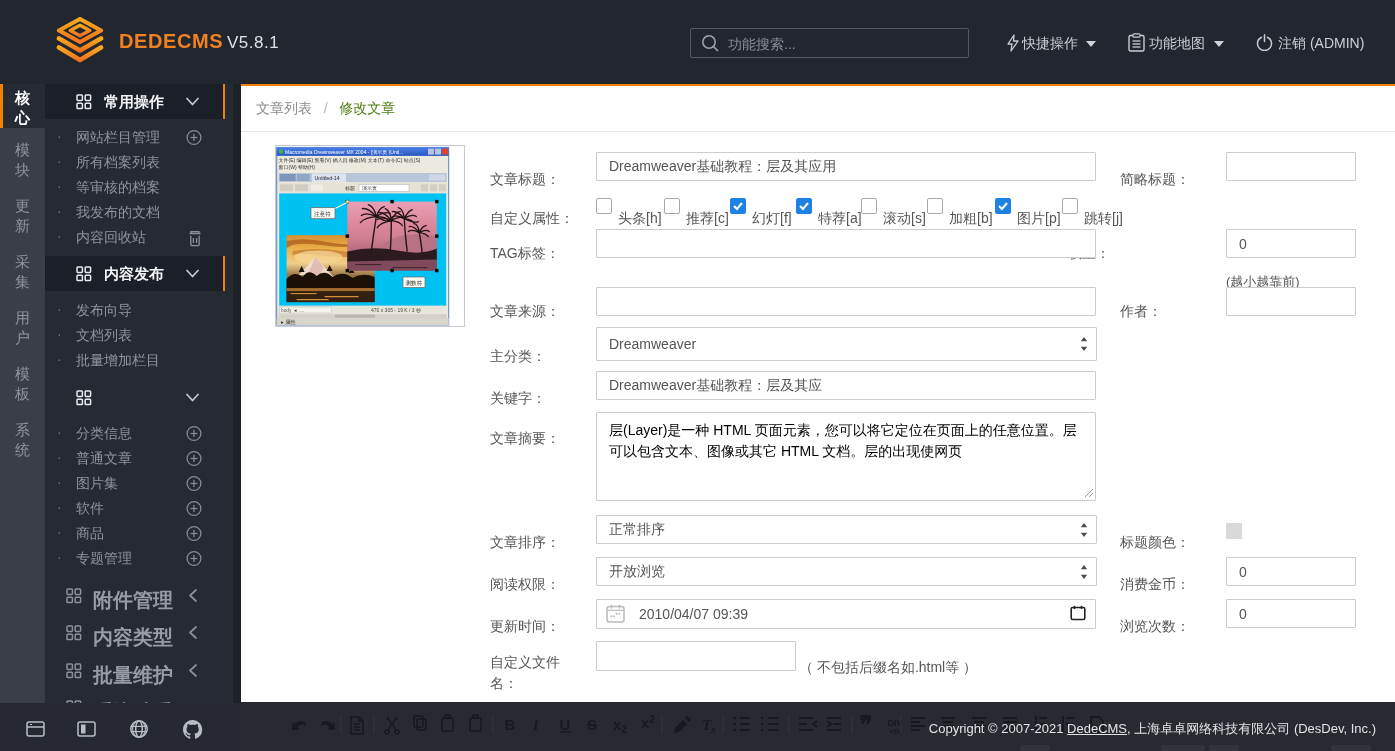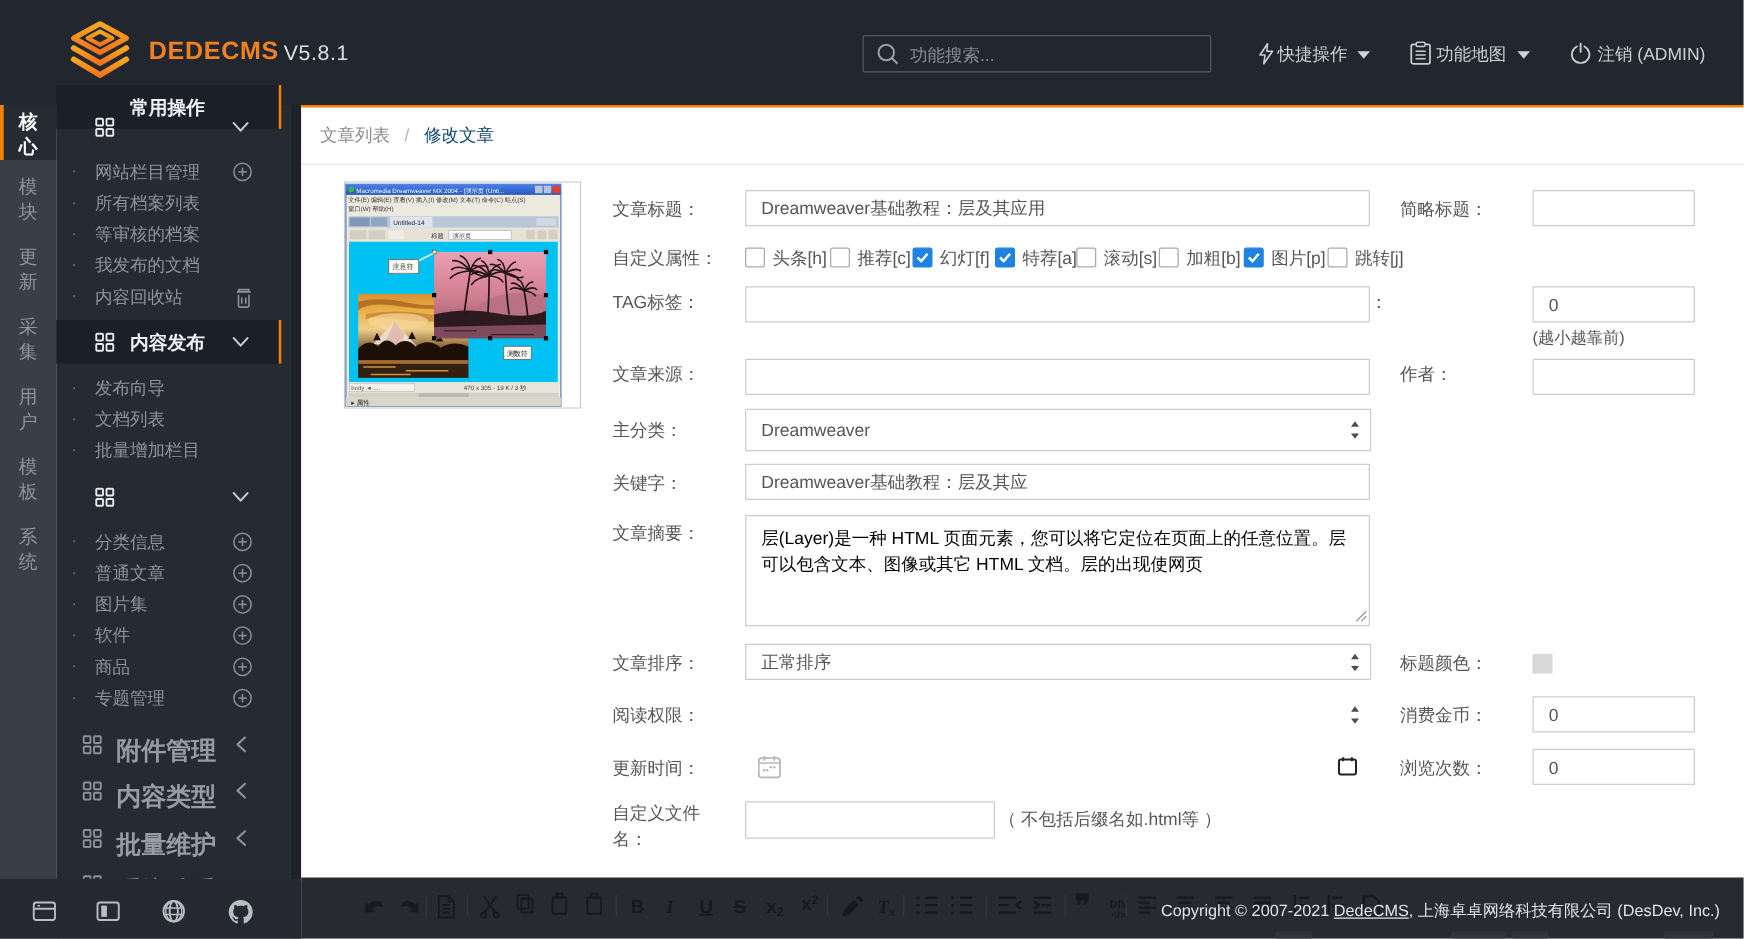--- a/index.html
+++ b/index.html
@@ -28,21 +28,21 @@
   .chead .t{position:absolute;left:48px;top:9px;font-size:20px;font-weight:bold;color:#969ba4;}
   .mitem{left:45px;width:188px;height:25px;font-size:14px;color:#8e939c;}
   .mitem .dot{position:absolute;left:12px;top:3px;color:#6d727b;font-size:14px;}
   .mitem .t{position:absolute;left:31px;top:4px;}
   
   #sfoot{left:0;top:703px;width:241px;height:48px;background:#262932;}
   
   #content{left:241px;top:84px;width:1154px;height:619px;background:#fff;border-top:2px solid #ef8103;}
   #crumb{left:256px;top:100px;font-size:14px;color:#8c8c8c;}
   #crumbline{left:241px;top:131px;width:1154px;height:1px;background:#e9e9e9;}
-  .lab{font-size:14px;color:#565656;}
+  .lab{font-size:14px;color:#565656;margin-top:12px;}
   .inp{border:1px solid #ccc;border-radius:1px;background:#fff;font-size:14px;color:#555;}
   .inp .v{position:absolute;left:12px;top:50%;transform:translateY(-50%);white-space:nowrap;}
   .cb{width:14px;height:14px;border:1px solid #a9a9a9;border-radius:2px;background:#fff;}
   .cb.on{border:1px solid #1e82e2;background:#1e82e2;}
   
   #dfoot{left:241px;top:702px;width:1154px;height:49px;background:#272a30;}
   #copy{right:19px;top:720px;font-size:13px;color:#e2e3e5;}
   #copy span{color:#e2e3e5;text-decoration:underline;}
 </style>
 </head>
@@ -100,21 +100,21 @@
   <div class="abs" id="tabon"></div>
   <div class="abs tab on" style="top:88px">核<br>心</div>
   <div class="abs tab" style="top:140px">模<br>块</div>
   <div class="abs tab" style="top:196px">更<br>新</div>
   <div class="abs tab" style="top:252px">采<br>集</div>
   <div class="abs tab" style="top:308px">用<br>户</div>
   <div class="abs tab" style="top:364px">模<br>板</div>
   <div class="abs tab" style="top:420px">系<br>统</div>
 
   <div class="abs" id="panel"></div>
-  <div class="abs mhead" style="top:68px">
+  <div class="abs mhead" style="top:84px">
       <span class="t">常用操作</span>
     </div>
   <div class="abs mhead" style="top:256px">
       <span class="t">内容发布</span>
     </div>
   <div class="abs chead" style="top:578px">
       <span class="t">附件管理</span>
     </div>
   <div class="abs chead" style="top:615px">
       <span class="t">内容类型</span>
@@ -244,21 +244,21 @@
       <circle cx="139" cy="26" r="8.2"></circle>
       <ellipse cx="139" cy="26" rx="3.3" ry="8.2"></ellipse>
         <ellipse cx="139" cy="26" rx="6.4" ry="8.2" stroke-width="1.1"></ellipse>
       <line x1="131" y1="23.4" x2="147" y2="23.4" stroke-width="1.2"></line>
       <line x1="131" y1="28.6" x2="147" y2="28.6" stroke-width="1.2"></line>
     </g>
     <path transform="translate(183,17) scale(1.2)" fill="#b9bdc4" d="M8 0C3.58 0 0 3.58 0 8c0 3.54 2.29 6.53 5.47 7.59.4.07.55-.17.55-.38 0-.19-.01-.82-.01-1.49-2.01.37-2.53-.49-2.69-.94-.09-.23-.48-.94-.82-1.13-.28-.15-.68-.52-.01-.53.63-.01 1.08.58 1.23.82.72 1.21 1.87.87 2.33.66.07-.52.28-.87.51-1.07-1.78-.2-3.64-.89-3.64-3.95 0-.87.31-1.59.82-2.15-.08-.2-.36-1.02.08-2.12 0 0 .67-.21 2.2.82.64-.18 1.32-.27 2-.27s1.36.09 2 .27c1.53-1.04 2.2-.82 2.2-.82.44 1.1.16 1.92.08 2.12.51.56.82 1.27.82 2.15 0 3.07-1.87 3.75-3.65 3.95.29.25.54.73.54 1.48 0 1.07-.01 1.93-.01 2.2 0 .21.15.46.55.38A8.01 8.01 0 0016 8c0-4.42-3.58-8-8-8z"></path>
   </svg>
 
   <div class="abs" id="content"></div>
-  <div class="abs" id="crumb">文章列表&nbsp;&nbsp;&nbsp;<span style="color:#b5b5b5">/</span>&nbsp;&nbsp;&nbsp;<span style="color:#0c4a6e">修改文章</span></div>
+  <div class="abs" id="crumb">文章列表&nbsp;&nbsp;&nbsp;<span style="color:#b5b5b5">/</span>&nbsp;&nbsp;&nbsp;<span style="color:#4d7c0f">修改文章</span></div>
   <div class="abs" id="crumbline"></div>
 
   <div class="abs lab" style="left:490px;top:159px">文章标题：</div>
   <div class="abs lab" style="left:490px;top:198px">自定义属性：</div>
   <div class="abs lab" style="left:490px;top:233px">TAG标签：</div>
   <div class="abs lab" style="left:490px;top:291px">文章来源：</div>
   <div class="abs lab" style="left:490px;top:336px">主分类：</div>
   <div class="abs lab" style="left:490px;top:378px">关键字：</div>
   <div class="abs lab" style="left:490px;top:418px">文章摘要：</div>
   <div class="abs lab" style="left:490px;top:522px">文章排序：</div>
@@ -282,20 +282,26 @@
       <span class="v" style="color:#555">Dreamweaver</span>
     </div>
   <div class="abs inp" style="left:596px;top:371px;width:498px;height:27px">
       <span class="v" style="color:#555">Dreamweaver基础教程：层及其应</span>
     </div>
   <div class="abs inp" style="left:596px;top:412px;width:498px;height:87px">
       <div style="position:absolute;left:12px;top:7px;width:474px;line-height:21px;color:#000000">层(Layer)是一种 HTML 页面元素，您可以将它定位在页面上的任意位置。层可以包含文本、图像或其它 HTML 文档。层的出现使网页</div>
     </div>
   <div class="abs inp" style="left:596px;top:515px;width:499px;height:27px">
       <span class="v" style="color:#555">正常排序</span>
+    </div>
+  <div class="abs inp" style="left:596px;top:557px;width:499px;height:27px">
+      <span class="v" style="color:#555">开放浏览</span>
+    </div>
+  <div class="abs inp" style="left:596px;top:599px;width:498px;height:28px">
+      <span class="v" style="left:42px;color:#555">2010/04/07 09:39</span>
     </div>
   <div class="abs inp" style="left:596px;top:641px;width:198px;height:28px"></div>
   <div class="abs lab" style="left:799px;top:647px">（ 不包括后缀名如.html等 ）</div>
 
   <div class="abs inp" style="left:1226px;top:152px;width:128px;height:27px"></div>
   <div class="abs inp" style="left:1226px;top:229px;width:128px;height:27px">
       <span class="v">0</span>
     </div>
   <div class="abs lab" style="left:1226px;top:261px;font-size:13px">(越小越靠前)</div>
   <div class="abs inp" style="left:1226px;top:287px;width:128px;height:27px"></div>

